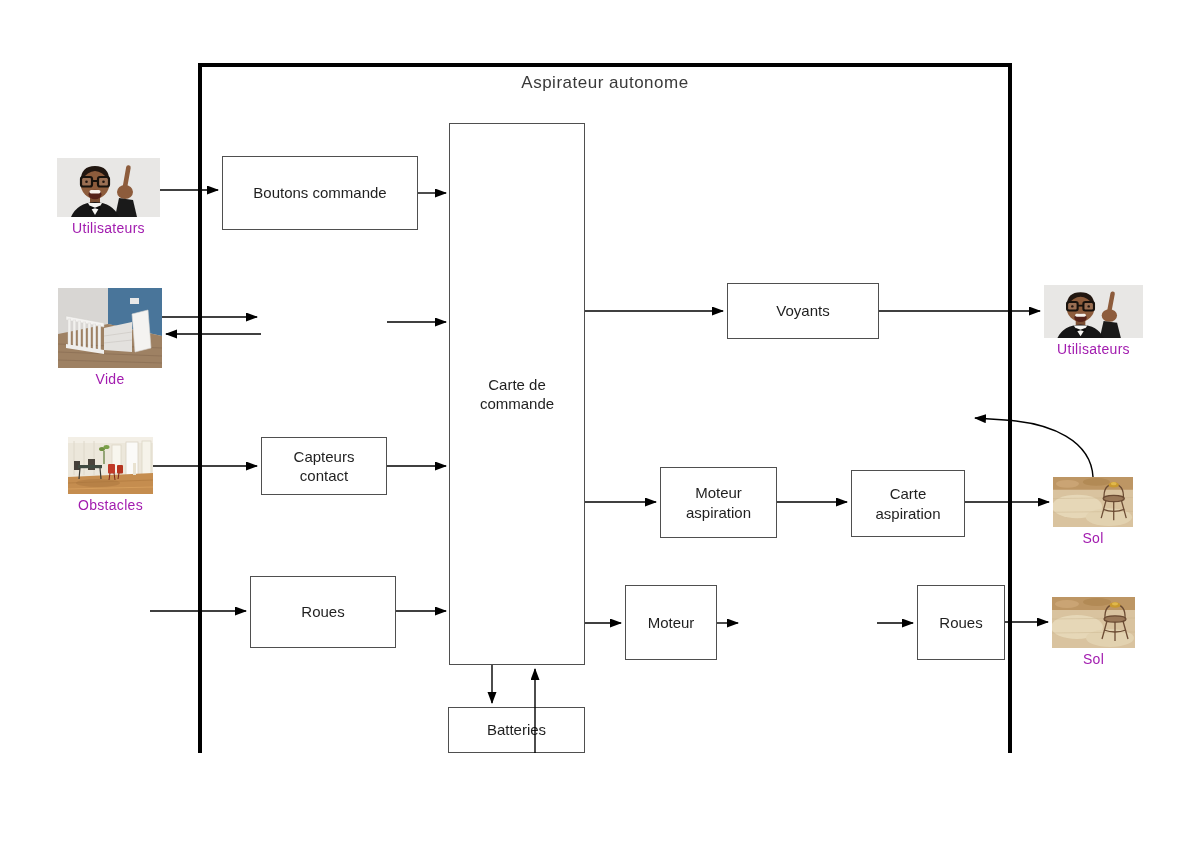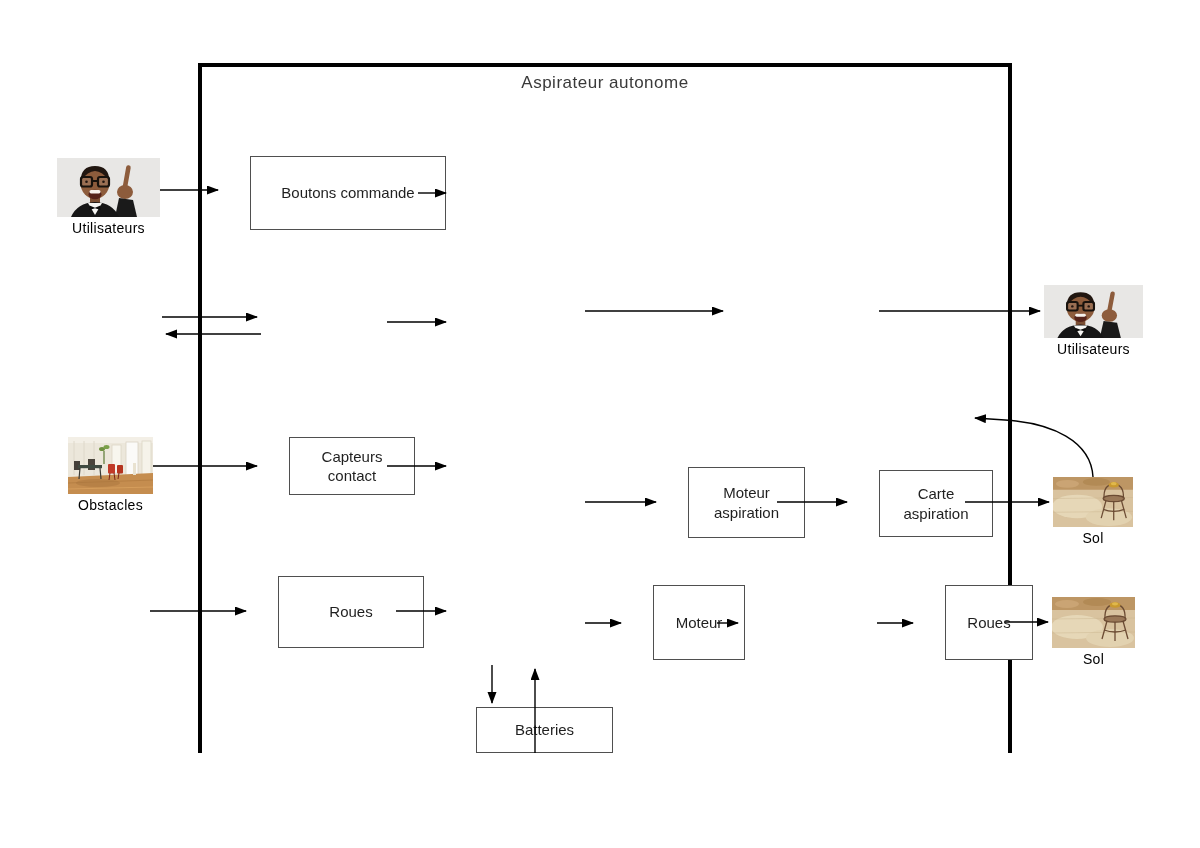--- a/index.html
+++ b/index.html
@@ -11,28 +11,28 @@
     position:absolute;left:198px;top:63px;width:814px;height:712px;
     border:4px solid #000;box-sizing:border-box;background:transparent;
   }
   .diagram-title{
     position:absolute;left:198px;top:73px;width:814px;text-align:center;
     font-size:17px;color:#3a3a3a;letter-spacing:0.5px;
   }
   .block{
     position:absolute;background:#fff;border:1.5px solid #4f4f4f;box-sizing:border-box;
     display:flex;align-items:center;justify-content:center;text-align:center;
-    font-size:15px;line-height:1.3;color:#1f1f1f;white-space:pre-line;margin-left:28px;
+    font-size:15px;line-height:1.3;color:#1f1f1f;white-space:pre-line;
   }
   .entity{
     position:absolute;margin:0;display:flex;flex-direction:column;align-items:center;
   }
   .entity svg.photo{display:block;}
   .caption{
-    font-size:14px;color:#000000;margin-top:3px;text-align:center;letter-spacing:0.3px;
+    font-size:14px;color:#a21caf;margin-top:3px;text-align:center;letter-spacing:0.3px;
   }
   svg.arrows{
     position:absolute;left:0;top:0;width:1200px;height:848px;pointer-events:none;
   }
   .defs-holder{position:absolute;width:0;height:0;overflow:hidden;}
 </style>
 </head>
 <body>
 
 <div class="stage">
@@ -154,35 +154,44 @@
     </defs>
   </svg>
 
   <div class="outer-border"></div>
   <div class="diagram-title">Aspirateur autonome</div>
 
   <div class="block" style="left:222px;top:156px;width:196px;height:74px">Boutons commande</div>
   <div class="block" style="left:261px;top:437px;width:126px;height:58px">Capteurs
 contact</div>
   <div class="block" style="left:250px;top:576px;width:146px;height:72px">Roues</div>
+  <div class="block" style="left:449px;top:123px;width:136px;height:542px">Carte de
+commande</div>
+  <div class="block" style="left:727px;top:283px;width:152px;height:56px">Voyants</div>
   <div class="block" style="left:660px;top:467px;width:117px;height:71px">Moteur
 aspiration</div>
   <div class="block" style="left:851px;top:470px;width:114px;height:67px">Carte
 aspiration</div>
   <div class="block" style="left:625px;top:585px;width:92px;height:75px">Moteur</div>
   <div class="block" style="left:917px;top:585px;width:88px;height:75px">Roues</div>
   <div class="block" style="left:448px;top:707px;width:137px;height:46px">Batteries</div>
 
   <figure class="entity" style="left:57px;top:158px;width:103px">
     <svg class="photo" width="103" height="59">
         <use href="#sym-user" width="103" height="59"></use>
       </svg>
     <figcaption class="caption">Utilisateurs</figcaption>
   </figure>
 
+  <figure class="entity" style="left:58px;top:288px;width:104px">
+    <svg class="photo" width="104" height="80">
+        <use href="#sym-stairs" width="104" height="80"></use>
+      </svg>
+    <figcaption class="caption">Vide</figcaption>
+  </figure>
 
   <figure class="entity" style="left:68px;top:437px;width:85px">
     <svg class="photo" width="85" height="57">
         <use href="#sym-room" width="85" height="57"></use>
       </svg>
     <figcaption class="caption">Obstacles</figcaption>
   </figure>
 
 
   <figure class="entity" style="left:1044px;top:285px;width:99px">

